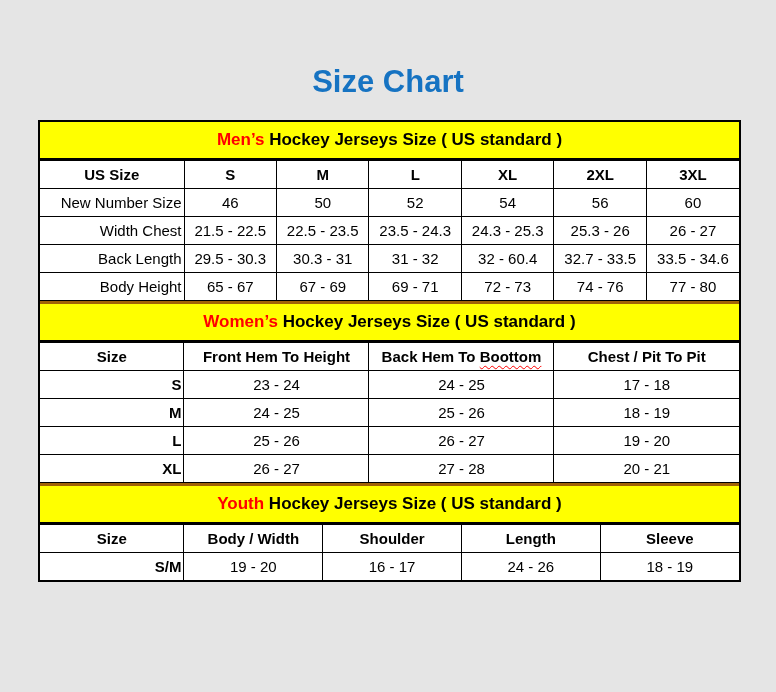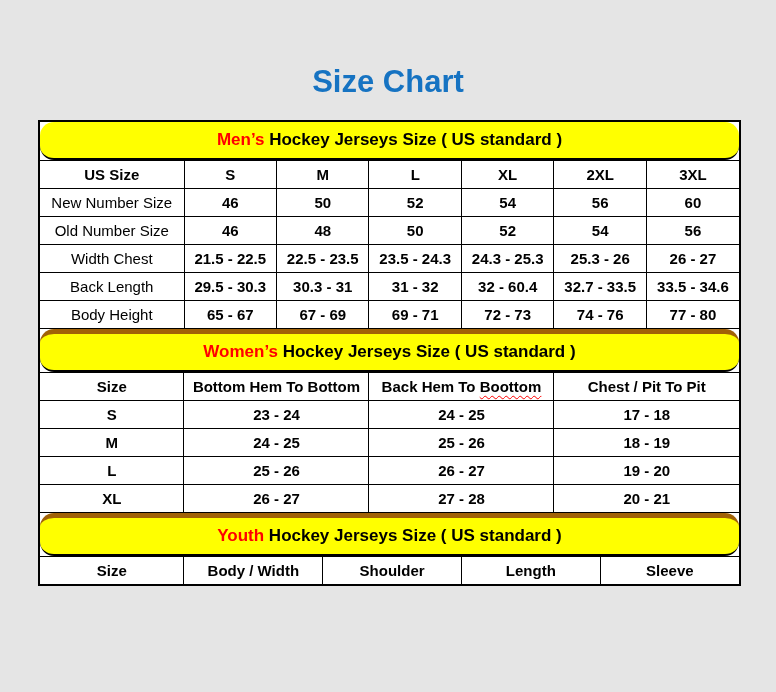--- a/index.html
+++ b/index.html
@@ -40,43 +40,42 @@
   }
   .band {
     background: #FFFF00;
     border-bottom: 2px solid #000000;
     height: 36px;
     line-height: 36px;
     text-align: center;
     font-size: 17px;
     font-weight: bold;
     color: #000000;
-    border-radius: 14px;
-  }
-  .size-table + .size-table .band { border-top: 5px solid #a16207; }
+  }
+  .size-table + .size-table .band { border-top: 3px solid #a16207; }
   .band .red { color: #FF0000; }
   table {
     width: 100%;
     border-collapse: collapse;
     table-layout: fixed;
   }
   th, td {
     border: 1.5px solid #000000;
     height: 27px;
     text-align: center;
     vertical-align: middle;
     font-size: 15px;
     padding: 0 2px;
     overflow: hidden;
     white-space: nowrap;
   }
   th { font-weight: bold; }
-  td { font-weight: bold; }
+  td { font-weight: normal; }
   
-  tbody th.row-label { font-weight: bold; }
+  tbody th.row-label { font-weight: bold; text-align: right; }
   .mens tbody th.row-label { font-weight: normal; }
   
   tr > *:first-child { border-left: none; }
   tr > *:last-child { border-right: none; }
   .size-table:last-child tr:last-child > * { border-bottom: none; }
   .squiggle {
     text-decoration-line: underline;
     text-decoration-style: wavy;
     text-decoration-color: #FF0000;
     text-decoration-thickness: 1px;
@@ -119,29 +118,20 @@
           </thead>
           <tbody>
             <tr>
               <th class="row-label">New Number Size</th>
               <td>46</td>
               <td>50</td>
               <td>52</td>
               <td>54</td>
               <td>56</td>
               <td>60</td>
-            </tr>
-            <tr>
-              <th class="row-label">Old Number Size</th>
-              <td>46</td>
-              <td>48</td>
-              <td>50</td>
-              <td>52</td>
-              <td>54</td>
-              <td>56</td>
             </tr>
             <tr>
               <th class="row-label">Width Chest</th>
               <td>21.5 - 22.5</td>
               <td>22.5 - 23.5</td>
               <td>23.5 - 24.3</td>
               <td>24.3 - 25.3</td>
               <td>25.3 - 26</td>
               <td>26 - 27</td>
             </tr>
@@ -174,21 +164,21 @@
       <table>
           <colgroup>
             <col style="width: 20.6%;">
             <col style="width: 26.467%;">
             <col style="width: 26.467%;">
             <col style="width: 26.467%;">
           </colgroup>
           <thead>
             <tr>
               <th>Size</th>
-              <th>Bottom Hem To Bottom</th>
+              <th>Front Hem To Height</th>
               <th>Back Hem To <span class="squiggle">Boottom</span></th>
               <th>Chest / Pit To Pit</th>
             </tr>
           </thead>
           <tbody>
             <tr>
               <th class="row-label">S</th>
               <td>23 - 24</td>
               <td>24 - 25</td>
               <td>17 - 18</td>
@@ -230,18 +220,25 @@
           <thead>
             <tr>
               <th>Size</th>
               <th>Body / Width</th>
               <th>Shoulder</th>
               <th>Length</th>
               <th>Sleeve</th>
             </tr>
           </thead>
           <tbody>
+            <tr>
+              <th class="row-label">S/M</th>
+              <td>19 - 20</td>
+              <td>16 - 17</td>
+              <td>24 - 26</td>
+              <td>18 - 19</td>
+            </tr>
           </tbody>
         </table>
     </section>
 
   </div>
 </div>
 
 </body></html>

